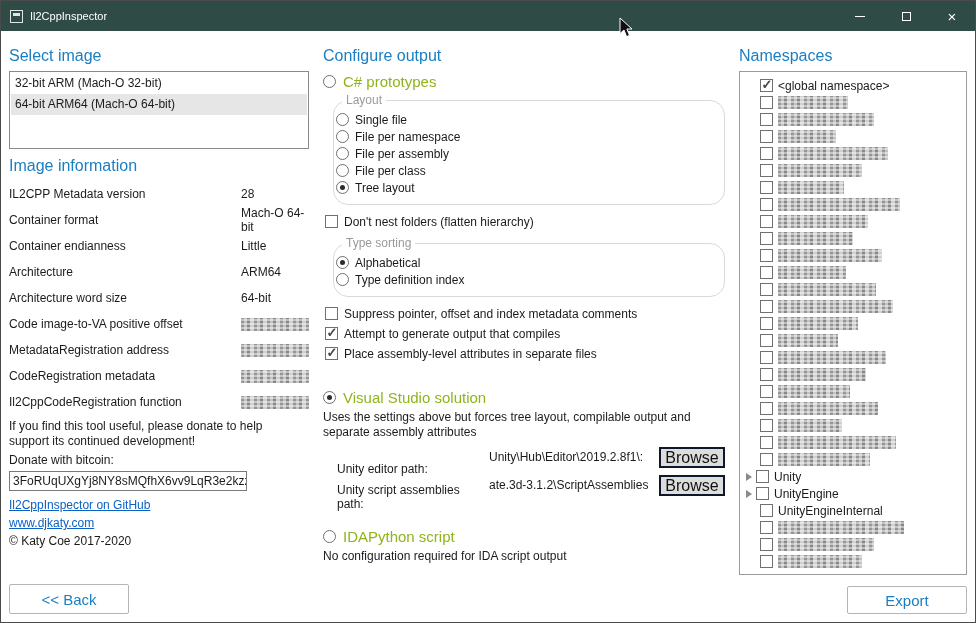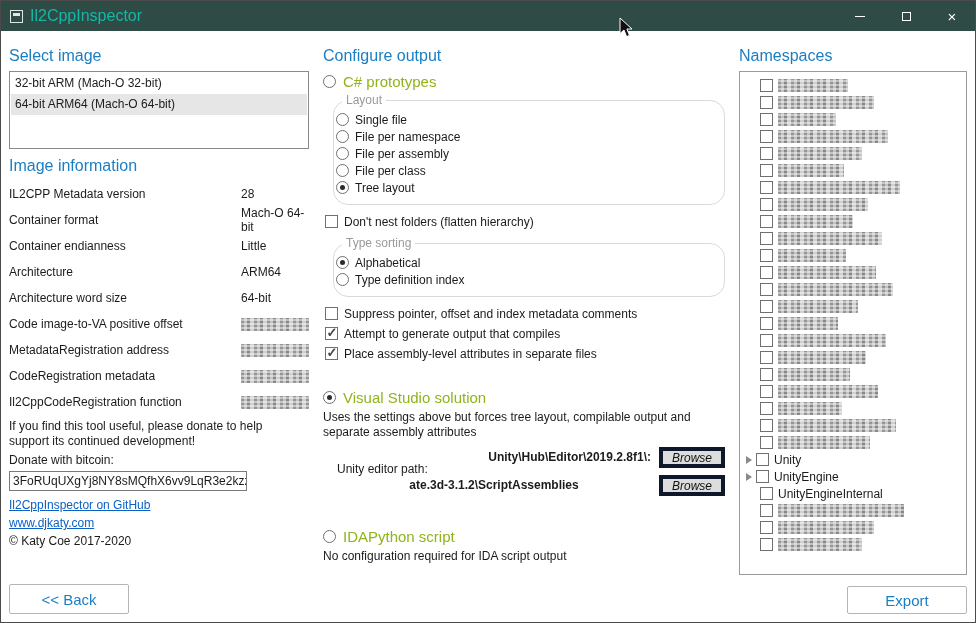--- a/index.html
+++ b/index.html
@@ -6,21 +6,21 @@
   body { margin: 0; background: #ffffff; }
   .window {
     position: relative; width: 976px; height: 623px; background: #fff;
     font-family: "Liberation Sans", sans-serif; font-size: 12px; color: #1b1b1b;
     border: 1px solid #4a4a4a; overflow: hidden;
   }
   
   .titlebar { height: 30px; background: #2e4b45; display: flex; align-items: center; color: #fff; }
   .app-icon { width: 13px; height: 13px; border: 1px solid #dfe7e5; margin: 0 7px 0 9px; position: relative; flex: none; }
   .app-icon::after { content: ""; position: absolute; left: 2px; top: 2px; right: 2px; height: 3px; background: #dfe7e5; }
-  .win-title { font-size: 16px; color: #14b8a6; }
+  .win-title { font-size: 11px; color: #ffffff; }
   .win-controls { margin-left: auto; display: flex; height: 30px; }
   .win-btn { width: 46px; height: 30px; display: flex; align-items: center; justify-content: center; color: #fff; cursor: default; }
   .glyph-min { width: 10px; height: 1px; background: #fff; }
   .glyph-max { width: 9px; height: 9px; border: 1px solid #fff; }
   .win-btn.close { font-size: 15px; line-height: 1; }
   
   .content { position: absolute; top: 30px; left: 0; right: 0; bottom: 0; display: flex; padding: 8px; gap: 14px; }
   .col-left { width: 300px; flex: none; }
   .col-mid { width: 402px; flex: none; }
   .col-right { flex: 1; }
@@ -59,24 +59,24 @@
   .groupbox { border: 1px solid #d9d9d9; border-radius: 15px; position: relative; margin: 10px 0 10px 10px; padding: 10px 10px 8px 2px; }
   .groupbox .legend { position: absolute; top: -8px; left: 8px; background: #fff; padding: 0 4px; color: #9a9a9a; }
   .radio-row { display: flex; align-items: center; gap: 6px; height: 17px; }
   .cb-row { display: flex; align-items: flex-start; gap: 6px; height: 18px; margin: 2px 0; }
   .flatten { margin: 6px 0 6px 2px; }
   .cb-stack { margin: 10px 0 0 2px; }
   .vs-row { margin-top: 24px; }
   .vs-desc { width: 394px; line-height: 15px; margin: 2px 0 6px; }
   .path-row { display: flex; align-items: center; margin: 6px 0 6px 14px; height: 22px; }
   .path-label { width: 152px; flex: none; margin-top: 24px; }
-  .path-value { flex: 1; text-align: center; padding-right: 8px; white-space: nowrap; overflow: hidden; direction: rtl; font-weight: bold; }
+  .path-value { flex: 1; text-align: left; padding-right: 8px; white-space: nowrap; overflow: hidden; direction: rtl; }
   .browse-btn {
-    width: 66px; height: 21px; flex: none; background: #dddddd; border: 4px solid #0f172a;
-    font-family: "Liberation Sans", sans-serif; font-size: 12px; color: #111; cursor: default; font-style: italic;
+    width: 66px; height: 21px; flex: none; background: #dddddd; border: 2px solid #0f172a;
+    font-family: "Liberation Sans", sans-serif; font-size: 16px; color: #111; cursor: default;
   }
   .ida-row { margin-top: 32px; }
   .ida-desc { line-height: 15px; }
   
   .ns-panel { border: 1px solid #9b9b9b; height: 504px; margin-top: 6px; padding: 5px 4px; overflow: hidden; background: #fff; }
   .ns-row { display: flex; align-items: center; height: 17px; padding-left: 16px; }
   .ns-row.exp { padding-left: 2px; }
   .expander { width: 0; height: 0; border-left: 6px solid #8a8a8a; border-top: 4px solid transparent; border-bottom: 4px solid transparent; margin-right: 4px; flex: none; }
   .ns-row .cb { margin-right: 5px; }
   .ns-label { white-space: nowrap; }
@@ -242,35 +242,40 @@
         <span class="mode-label">Visual Studio solution</span>
       </div>
       <p class="vs-desc">Uses the settings above but forces tree layout, compilable output and separate assembly attributes</p>
 
       <div class="path-row">
         <span class="path-label">Unity editor path:</span>
         <span class="path-value">:\Unity\Hub\Editor\2019.2.8f1</span>
         <button class="browse-btn">Browse</button>
       </div>
       <div class="path-row">
+        <span class="path-label">Unity script assemblies path:</span>
         <span class="path-value">ate.3d-3.1.2\ScriptAssemblies</span>
         <button class="browse-btn">Browse</button>
       </div>
 
       <div class="mode-row ida-row">
         <span class="radio"></span>
         <span class="mode-label">IDAPython script</span>
       </div>
       <p class="ida-desc">No configuration required for IDA script output</p>
     </div>
 
     <div class="col-right">
       <div class="section-title">Namespaces</div>
       <div class="ns-panel">
           <div class="ns-row">
+            <span class="cb checked"></span>
+            <span class="ns-label">&lt;global namespace&gt;</span>
+          </div>
+          <div class="ns-row">
             <span class="cb"></span>
             <span class="redacted" style="width: 70px;"></span>
           </div>
           <div class="ns-row">
             <span class="cb"></span>
             <span class="redacted" style="width: 96px;"></span>
           </div>
           <div class="ns-row">
             <span class="cb"></span>
             <span class="redacted" style="width: 58px;"></span>

